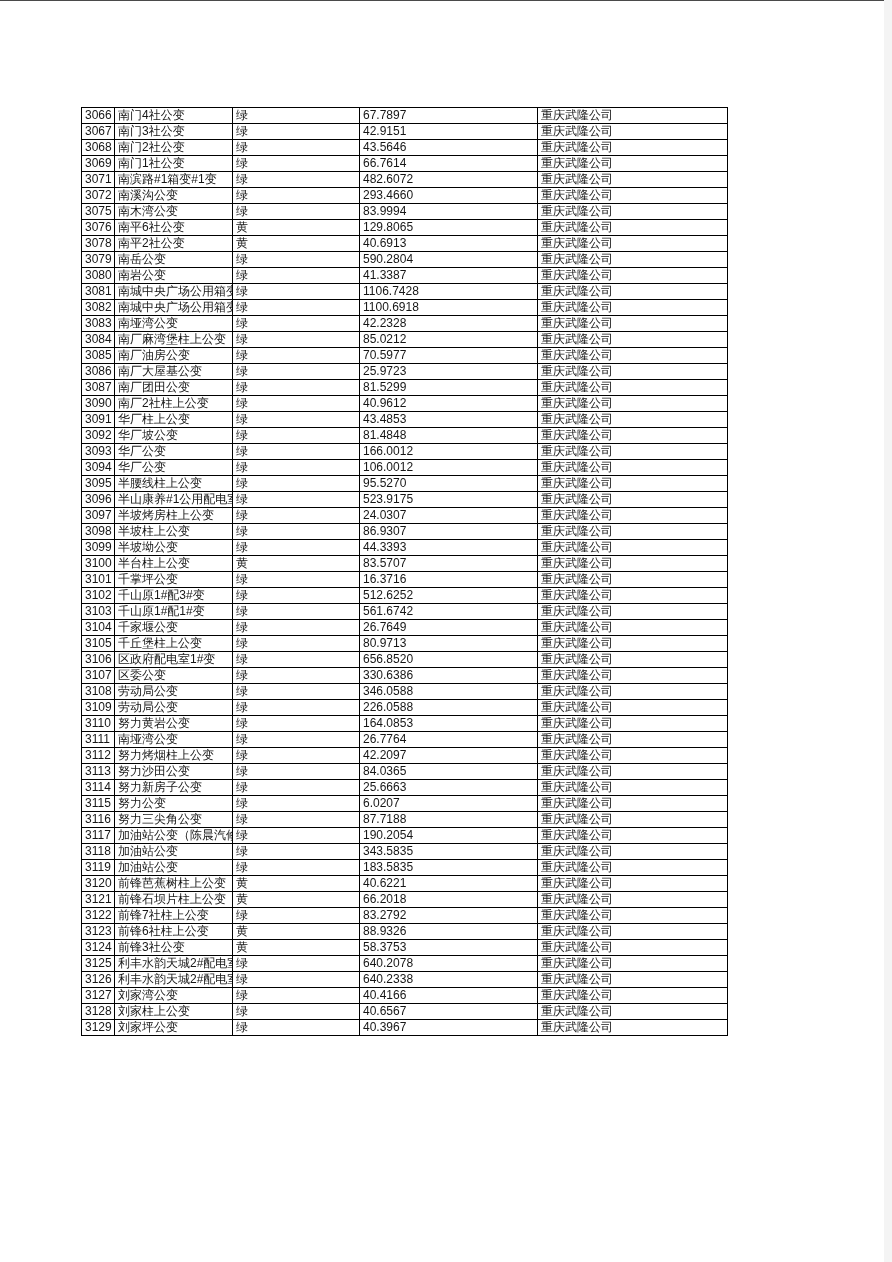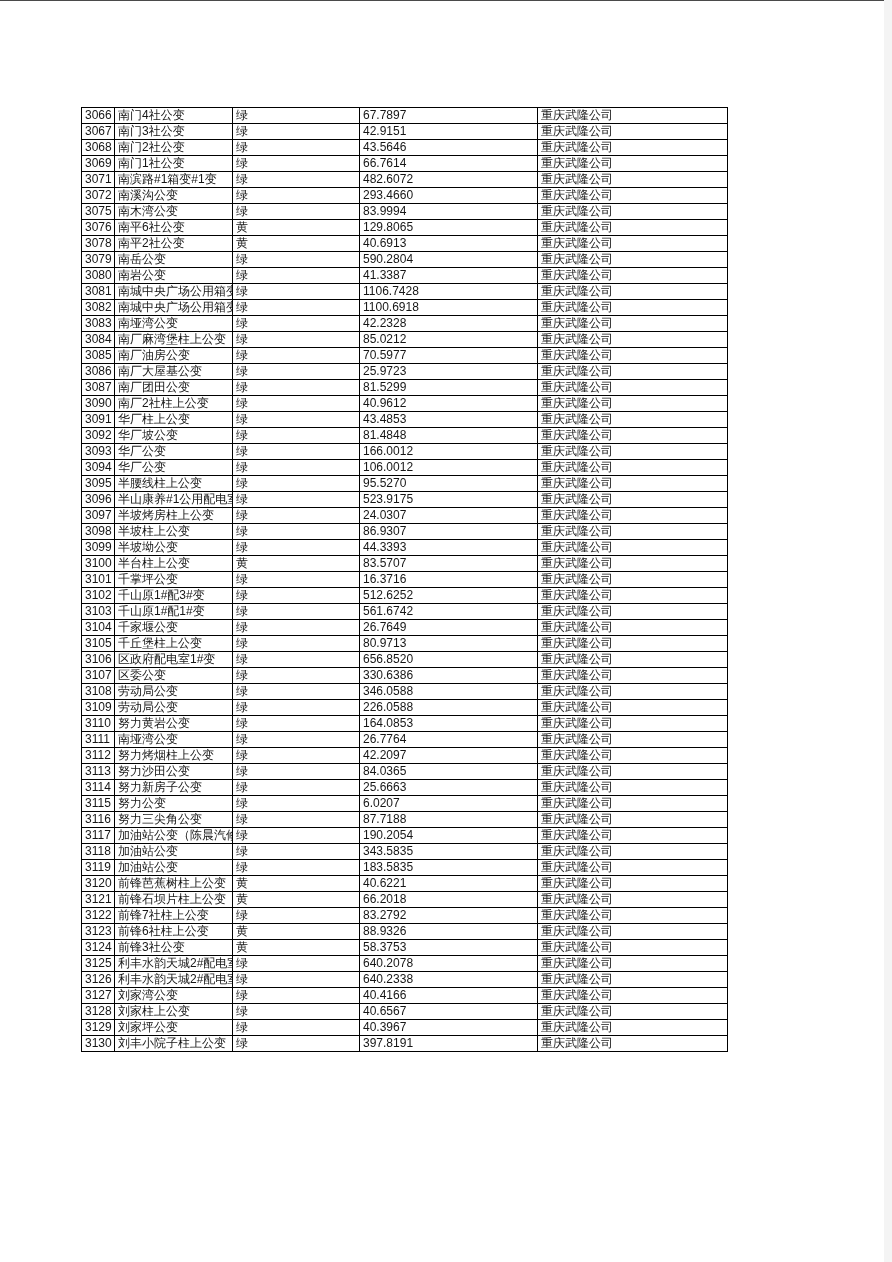--- a/index.html
+++ b/index.html
@@ -543,22 +543,15 @@
         </tr>
 
         <tr>
           <td class="c-id">3129</td>
           <td class="c-name">刘家坪公变</td>
           <td class="c-status">绿</td>
           <td class="c-value">40.3967</td>
           <td class="c-company">重庆武隆公司</td>
         </tr>
 
-        <tr>
-          <td class="c-id">3130</td>
-          <td class="c-name">刘丰小院子柱上公变</td>
-          <td class="c-status">绿</td>
-          <td class="c-value">397.8191</td>
-          <td class="c-company">重庆武隆公司</td>
-        </tr>
       </tbody>
   </table>
 </div>
 
 </body></html>

